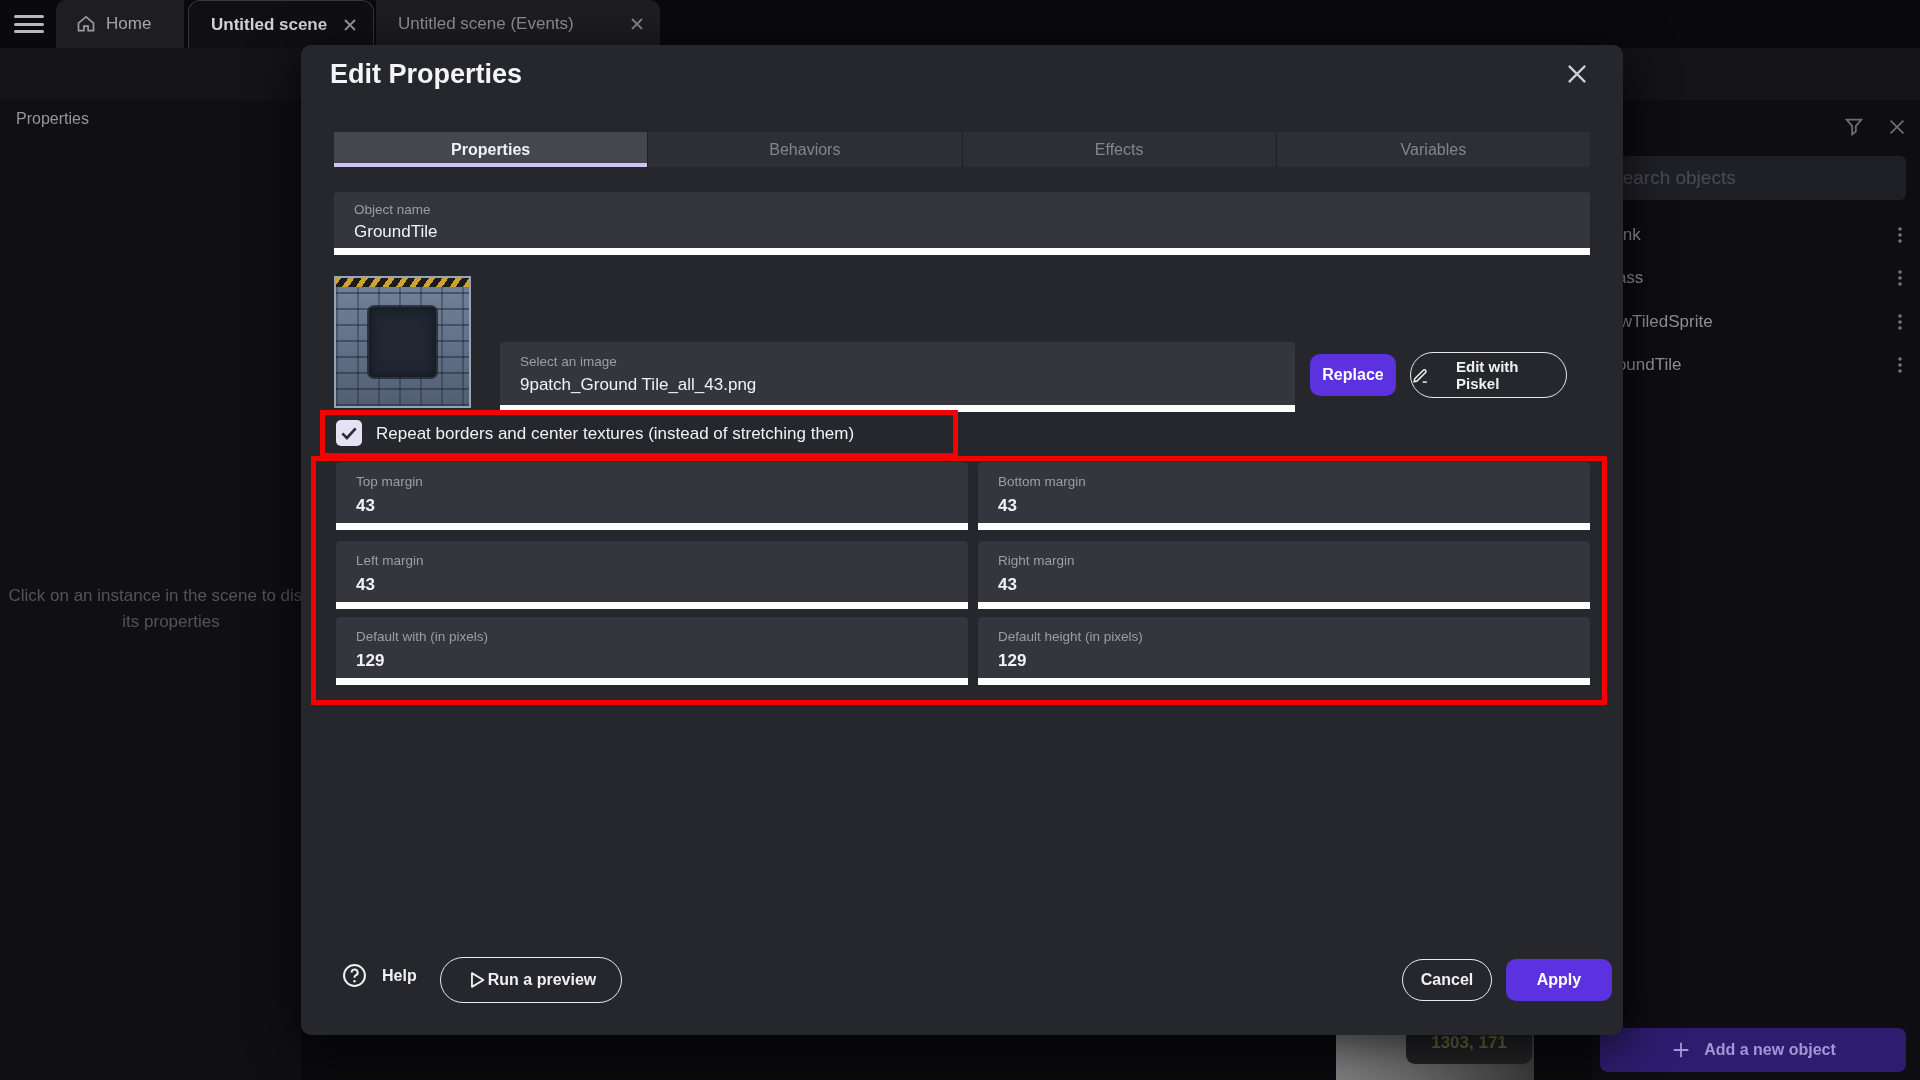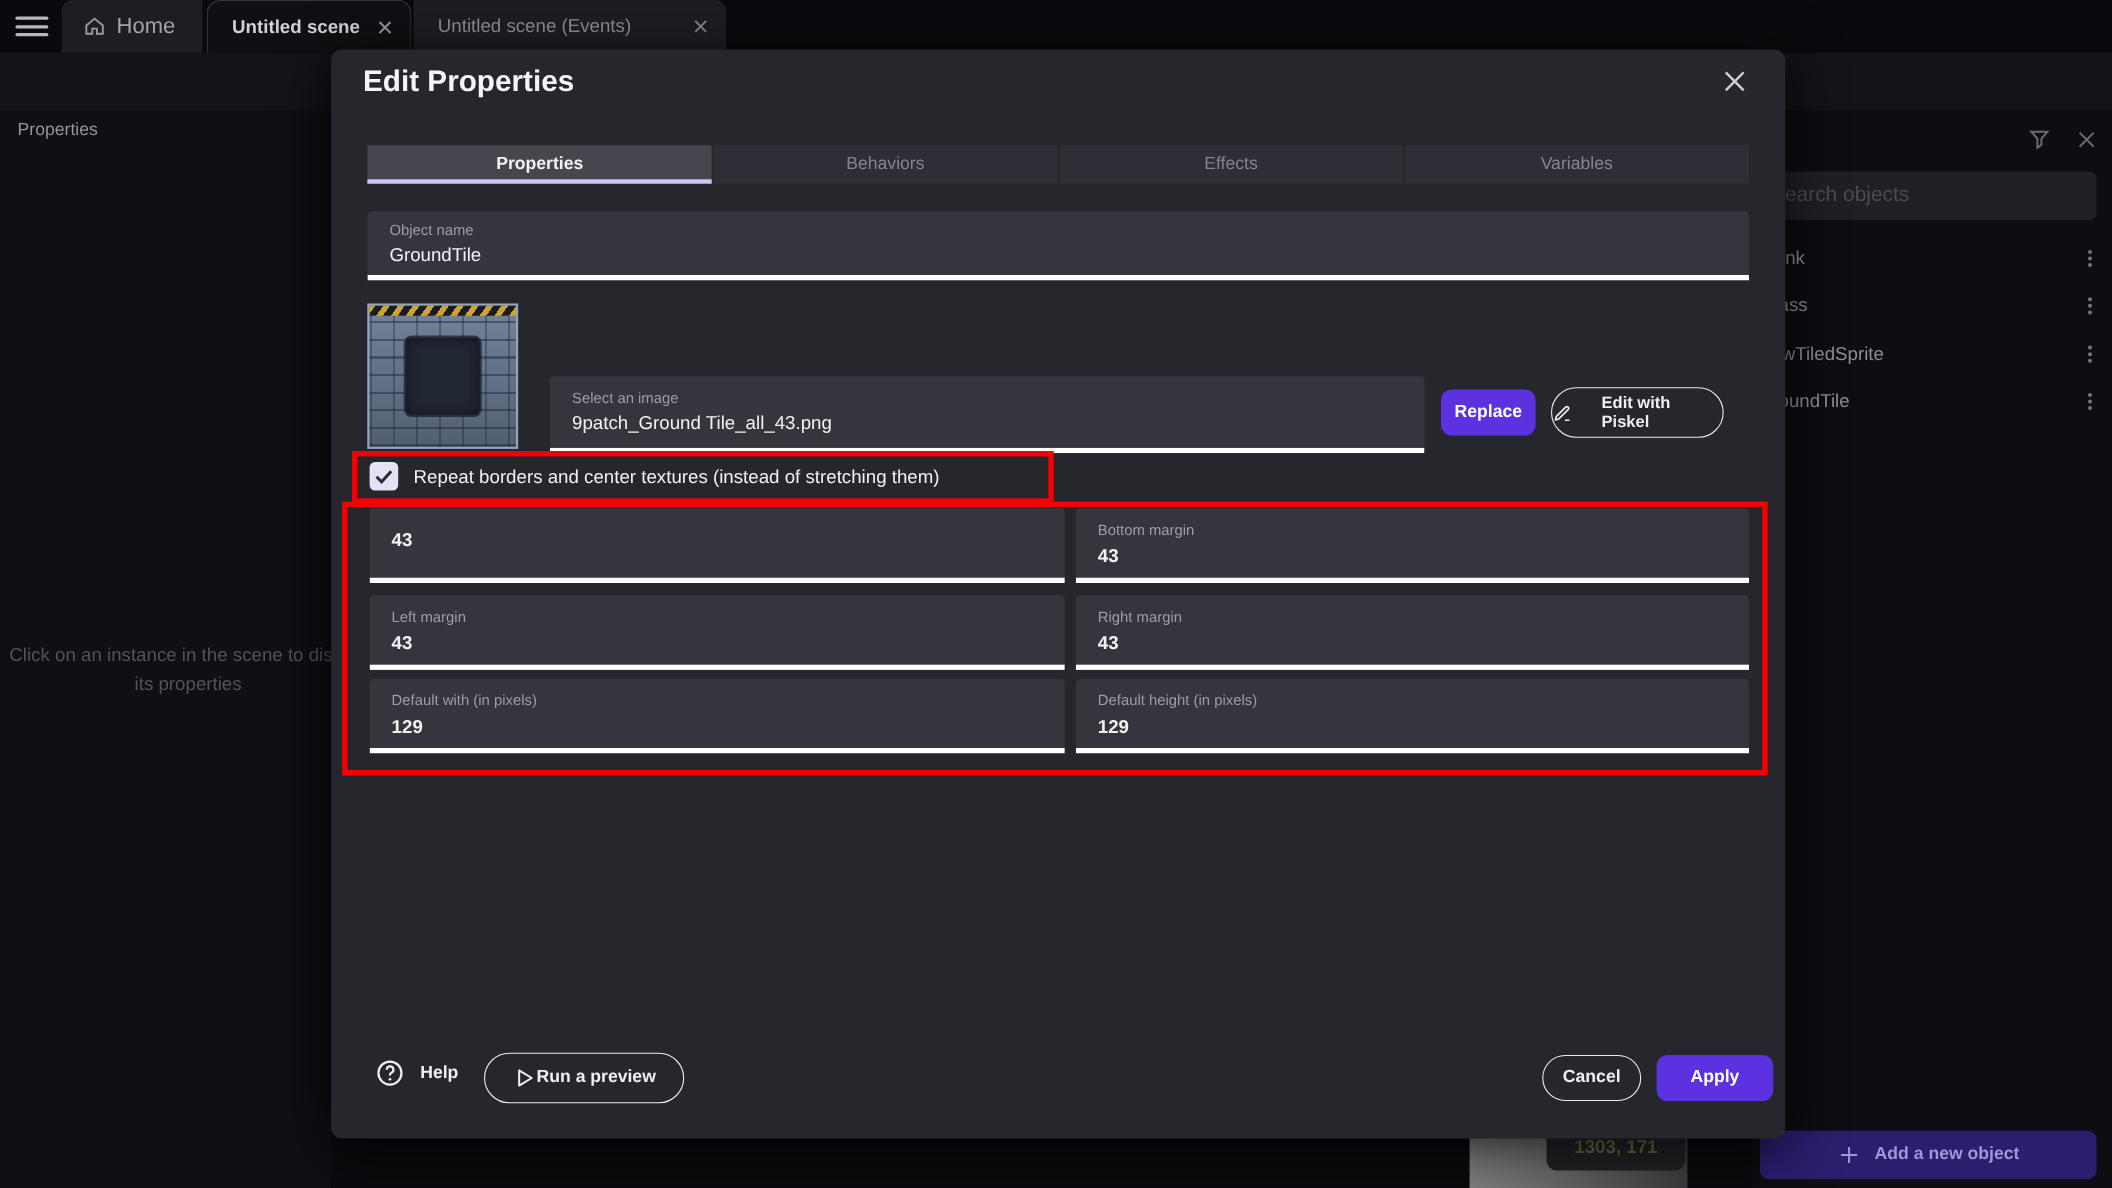--- a/index.html
+++ b/index.html
@@ -6,21 +6,21 @@
   html,body { width:1920px; height:1080px; overflow:hidden; background:#0a0a0e;
               font-family:"Liberation Sans", sans-serif; }
   .abs { position:absolute; }
   svg { display:block; }
 
   
   .topbar { left:0; top:0; width:1920px; height:48px; background:#0a0a0e; }
   .hamburger { left:14px; top:15px; width:30px; height:18px; display:flex; flex-direction:column; justify-content:space-between; cursor:pointer; }
   .hamburger span { height:3px; background:#b9b9bd; border-radius:2px; }
   .tab-home { left:56px; top:0; width:128px; height:48px; background:#1d1d22; border-radius:10px 0 0 0;
-              display:flex; align-items:center; gap:10px; padding-left:20px; color:#a4a4aa; font-size:20px; }
+              display:flex; align-items:center; gap:10px; padding-left:20px; color:#a4a4aa; font-size:17px; }
   .tab-active { left:188px; top:0; width:186px; height:48px; background:#101014; border:1px solid #36363d; border-bottom:none;
                 border-radius:12px 12px 0 0; display:flex; align-items:center; justify-content:space-between;
                 padding:0 16px 0 22px; color:#d2d2d7; font-size:17px; font-weight:bold; }
   .tab-events { left:376px; top:0; width:284px; height:48px; background:#1d1d22; border-radius:0 10px 0 0;
                 display:flex; align-items:center; justify-content:space-between; padding:0 16px 0 22px; color:#8f8f96; font-size:17px; }
 
   
   .toolrow { left:0; top:48px; width:1920px; height:52px; background:#131318; }
   .tool-icon { width:26px; height:26px; color:#84848a; cursor:pointer; }
   .tool-icon.dim { color:#63636b; }
@@ -57,21 +57,21 @@
   .dlg-close { left:1263px; top:16px; width:26px; height:26px; color:#d0d0d5; cursor:pointer; }
 
   .dlg-tabs { left:33px; top:87px; width:1256px; height:35px; display:flex; }
   .dlg-tab { flex:1; height:35px; background:#2e2e36; color:#85858d; font-size:16px;
              display:flex; align-items:center; justify-content:center; cursor:pointer; position:relative;
              border-right:1px solid #1f1f26; }
   .dlg-tab:last-child { border-right:none; }
   .dlg-tab.active { background:#46464e; color:#f2f2f4; font-weight:bold; }
   .dlg-tab.active::after { content:""; position:absolute; left:0; bottom:0; width:100%; height:4px; background:#cfc3f2; }
 
-  .field-group { background:#35353d; border-radius:4px 4px 0 0; border-bottom:5px solid #ffffff; }
+  .field-group { background:#35353d; border-radius:4px 4px 0 0; border-bottom:7px solid #ffffff; }
   .field-label { color:#9d9da5; font-size:13.5px; }
   .field-value { color:#f2f2f4; font-size:17px; font-weight:bold; }
   .g-objname { left:33px; top:147px; width:1256px; height:63px; padding:10px 20px; }
   .g-objname .field-value { font-weight:normal; margin-top:5px; }
   .g-image { left:199px; top:297px; width:795px; height:70px; padding:12px 20px; }
   .g-image .field-value { font-weight:normal; margin-top:6px; }
 
   
   .thumb { left:33px; top:231px; width:137px; height:132px; background:#64748a; border:2px solid #96a5b8; }
   .thumb .bricks { position:absolute; inset:0;
@@ -297,20 +297,21 @@
   </div>
 
   <div class="abs checkbox">
     <svg width="20" height="20" viewBox="0 0 24 24" fill="none" stroke="#2b2b33" stroke-width="3.2">
         <path d="M4 12.5 L9.5 18 L20 6.5"></path>
       </svg>
   </div>
   <div class="abs check-label">Repeat borders and center textures (instead of stretching them)</div>
 
   <div class="abs field-group fbox f-c1 f-r1">
+    <div class="field-label">Top margin</div>
     <div class="field-value">43</div>
   </div>
   <div class="abs field-group fbox f-c2 f-r1">
     <div class="field-label">Bottom margin</div>
     <div class="field-value">43</div>
   </div>
   <div class="abs field-group fbox f-c1 f-r2">
     <div class="field-label">Left margin</div>
     <div class="field-value">43</div>
   </div>

